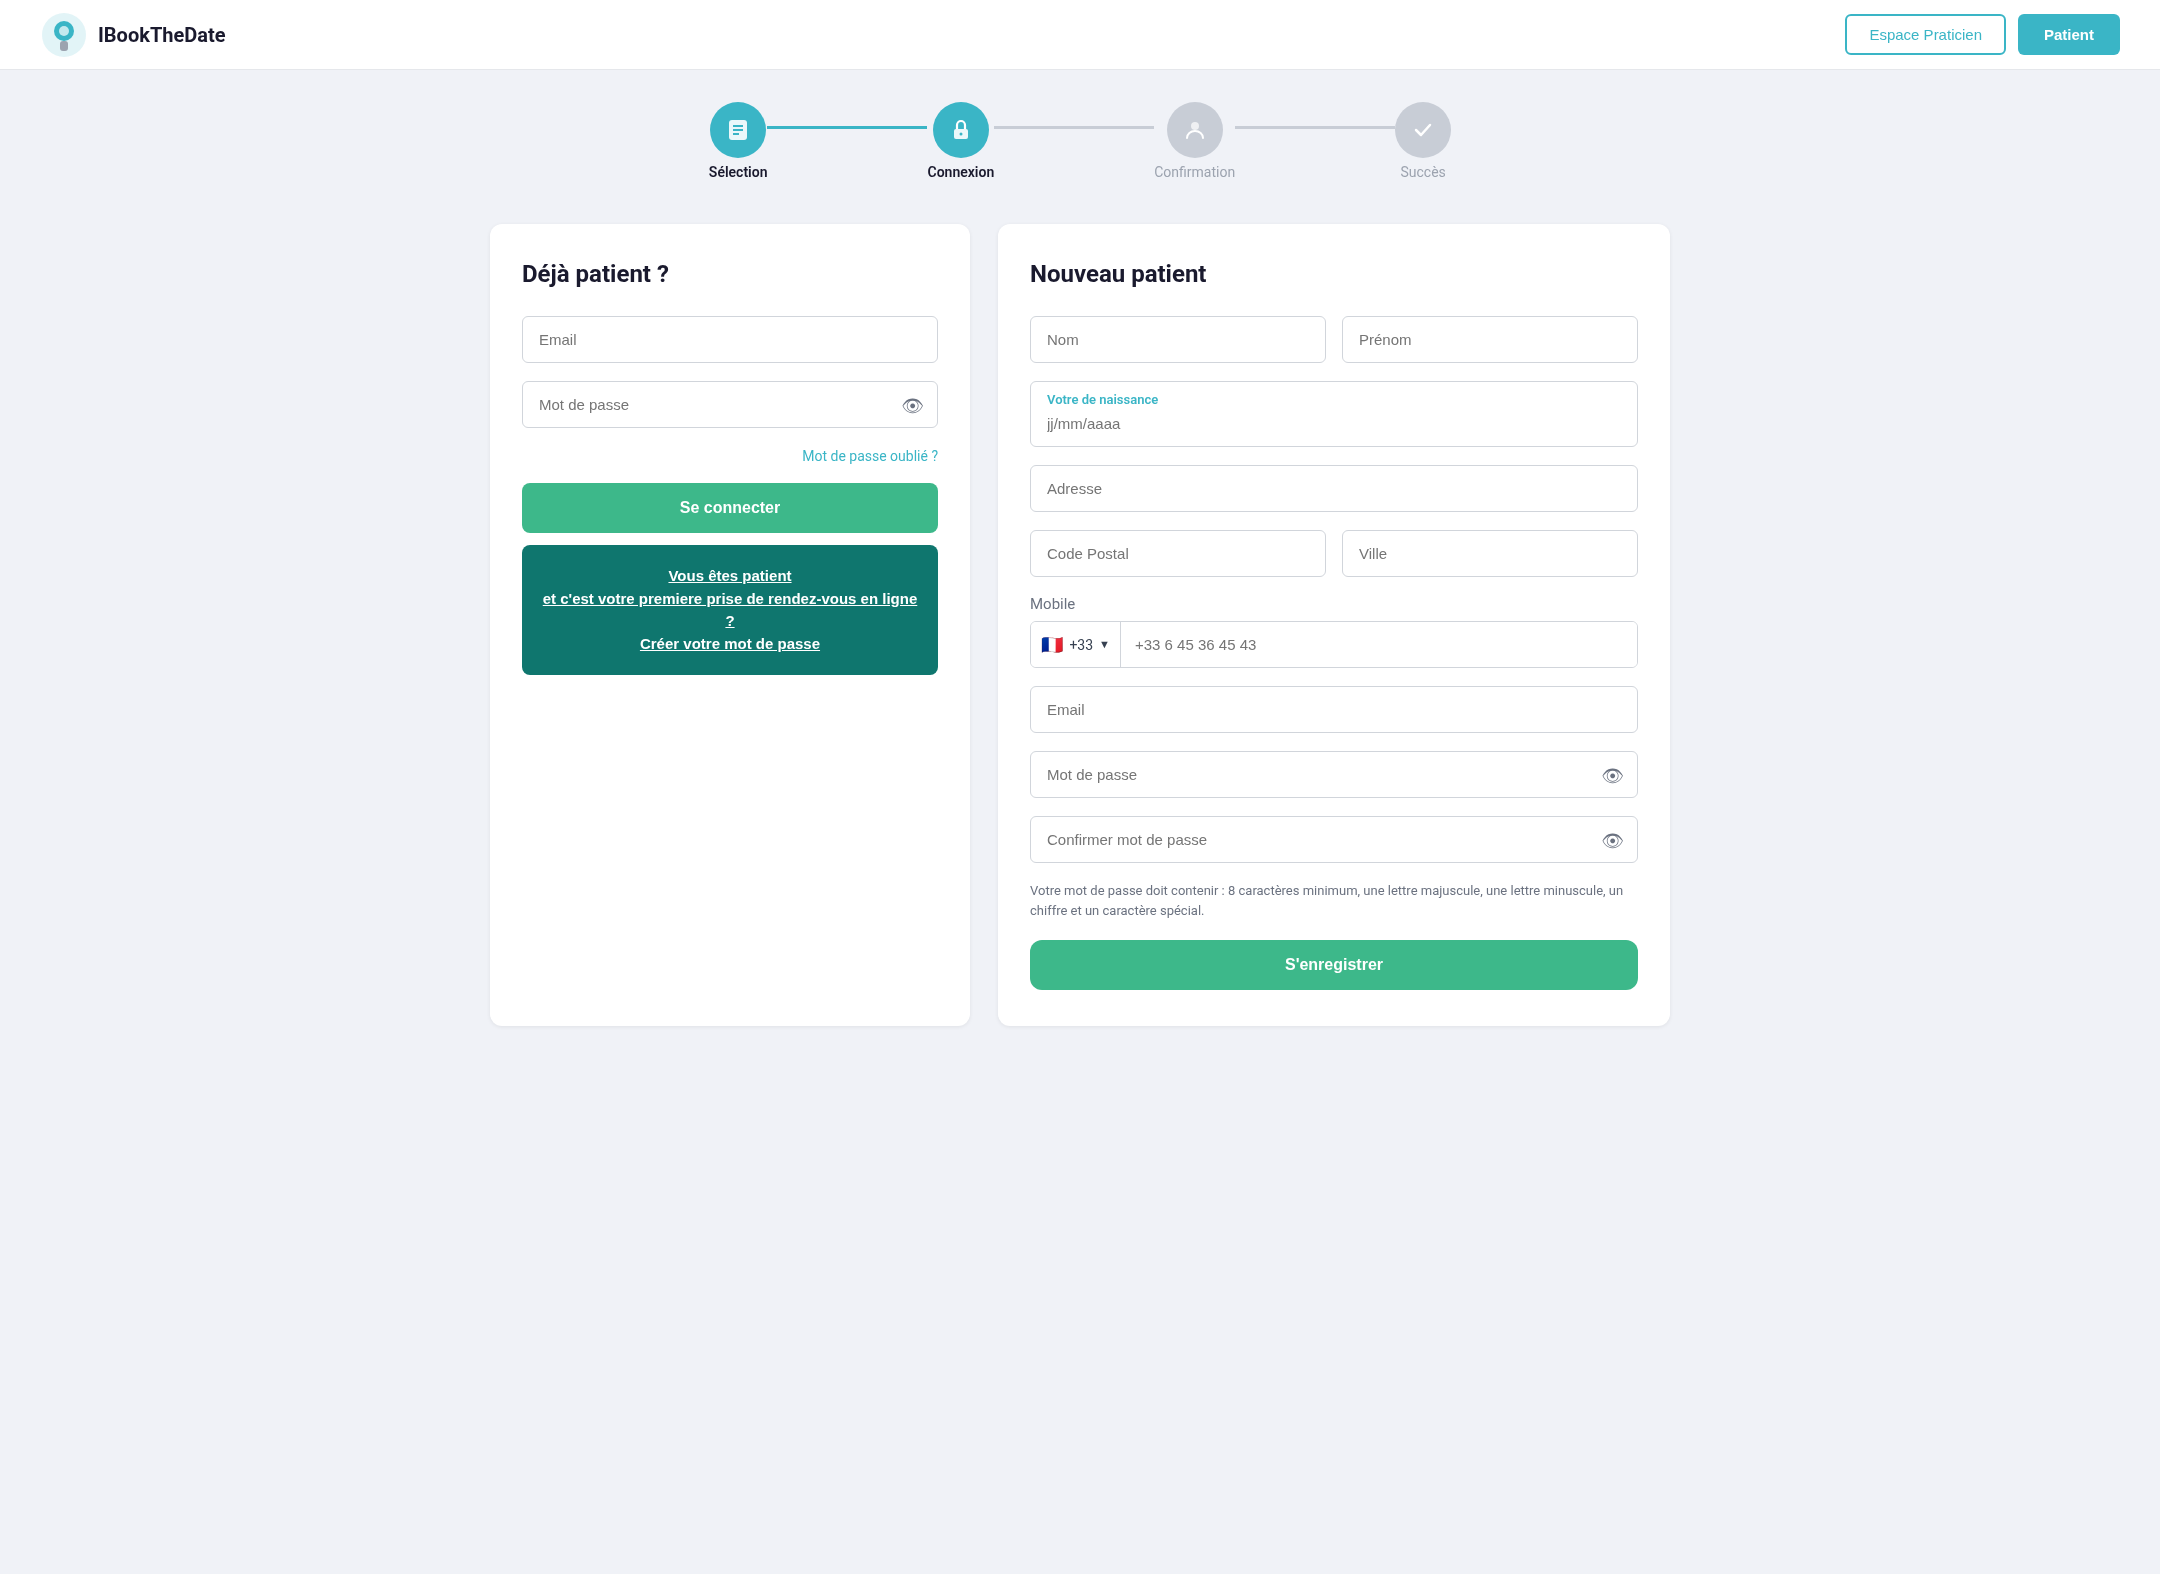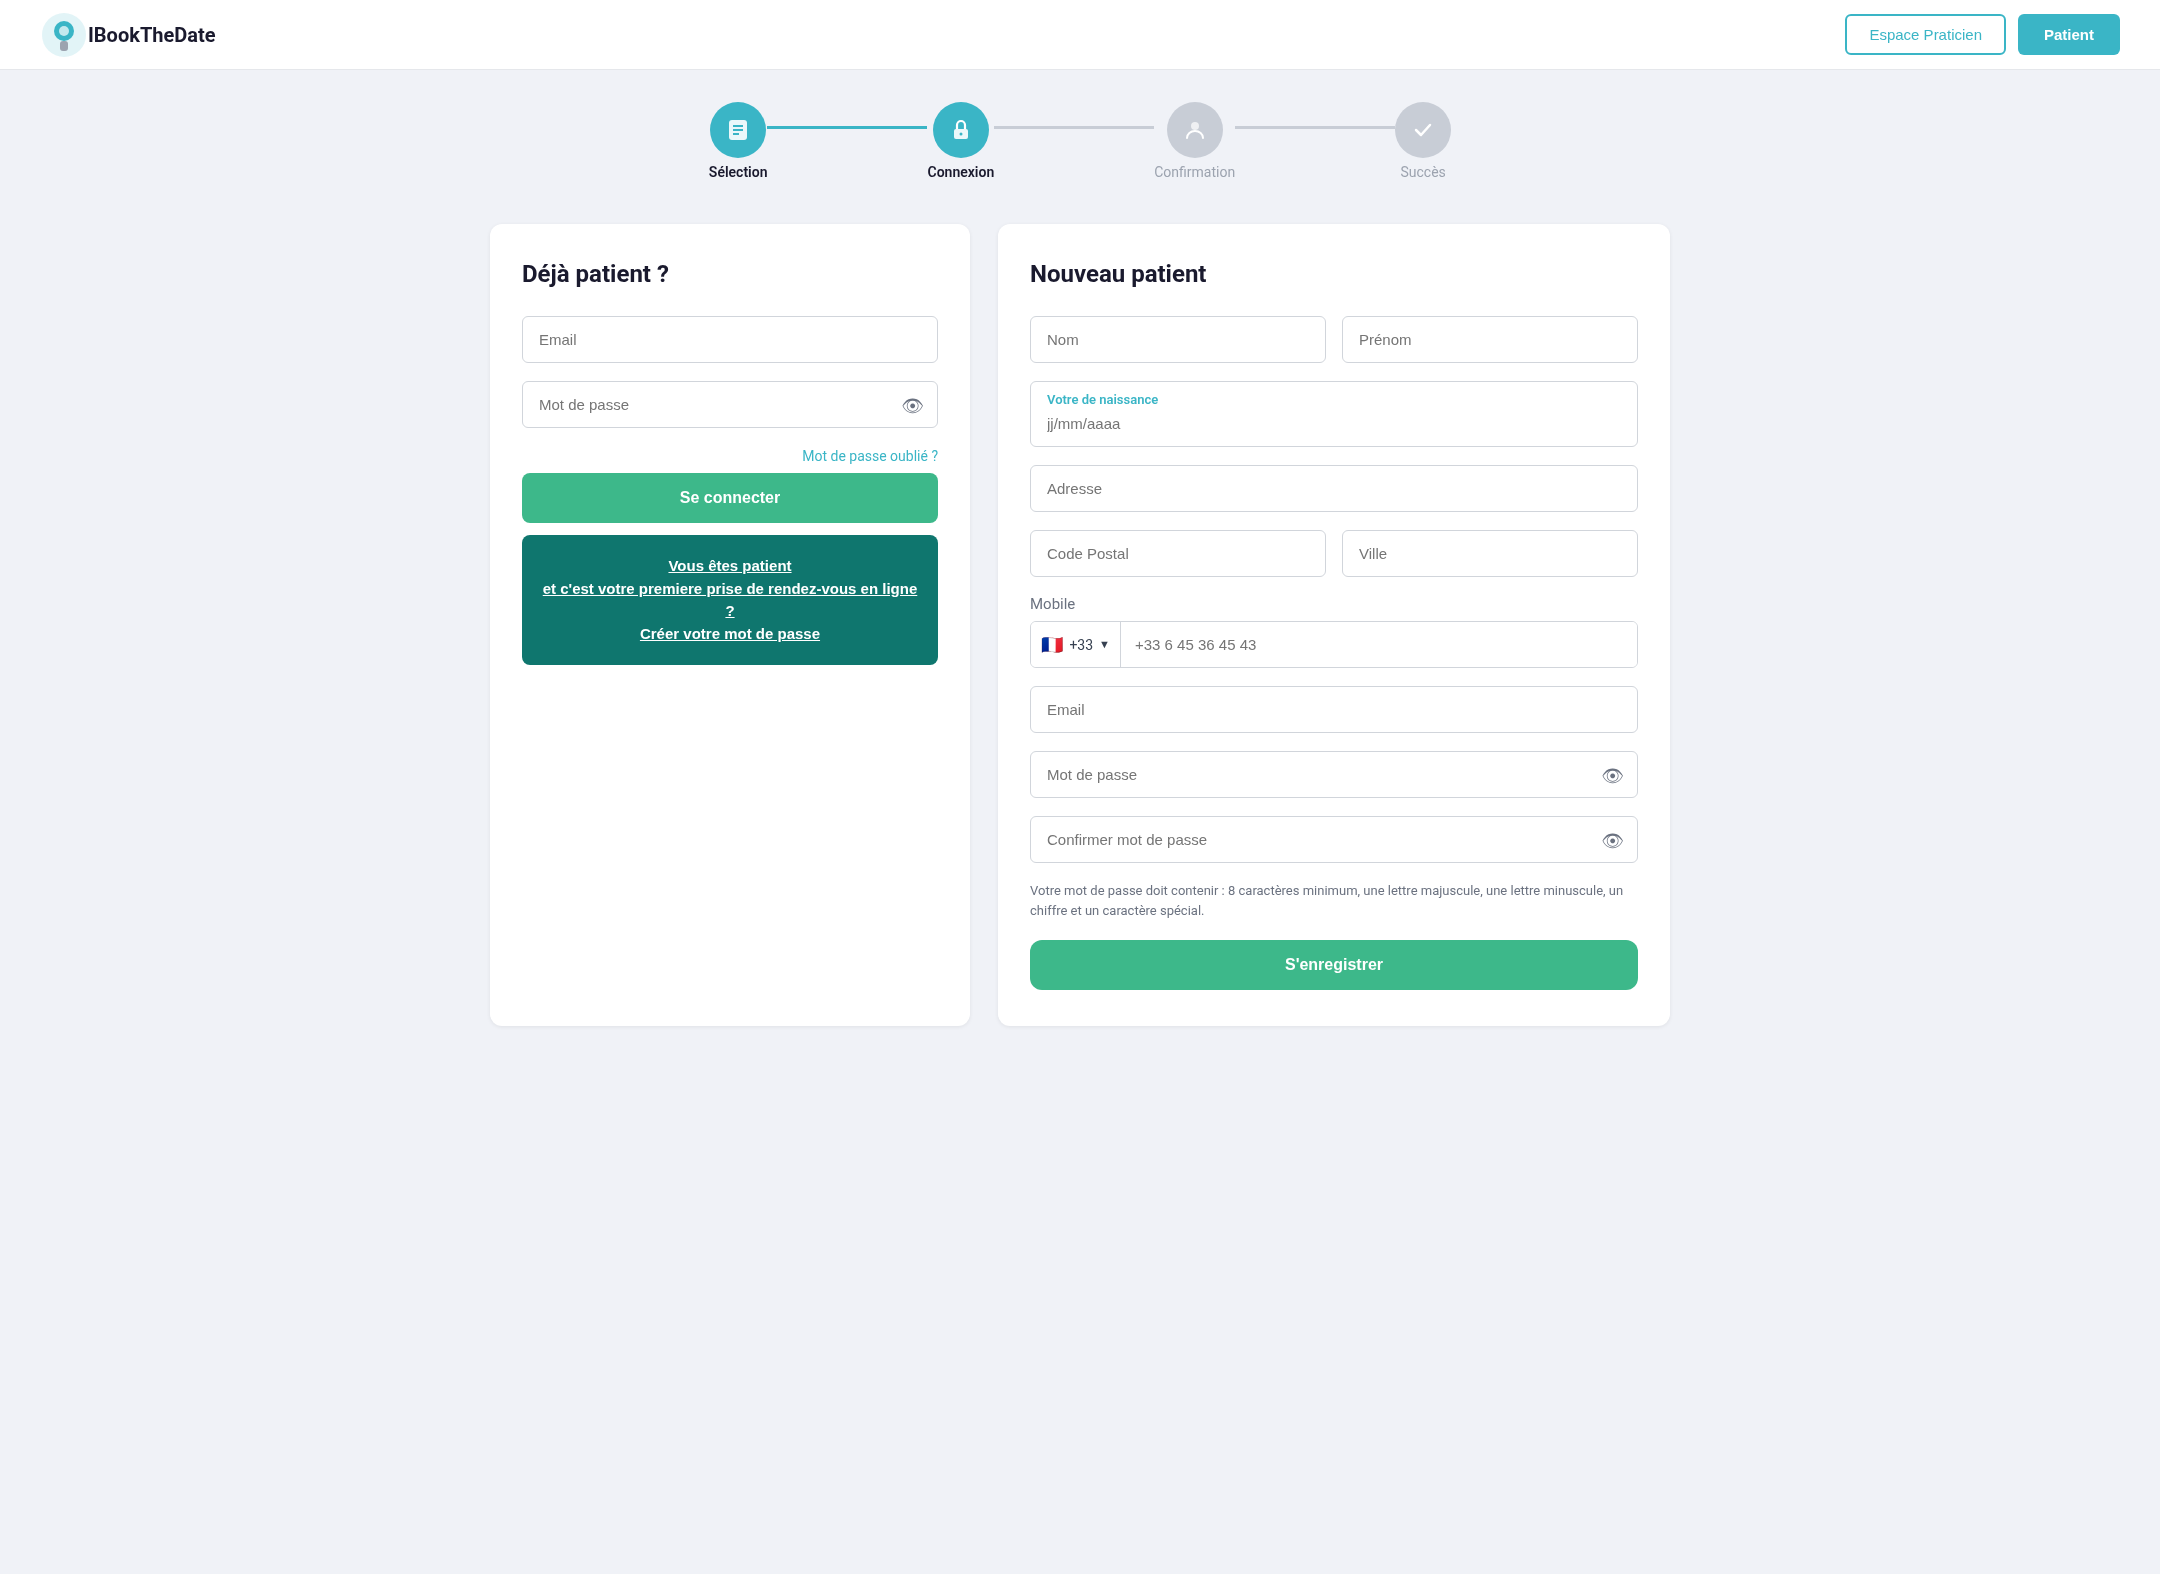--- a/index.html
+++ b/index.html
@@ -15,20 +15,21 @@
       border-bottom: 1px solid #e5e7eb;
       padding: 0 40px;
       height: 70px;
       display: flex;
       align-items: center;
       justify-content: space-between;
     }
     .logo-area {
       display: flex;
       align-items: center;
+      gap: 10px;
     }
     .logo-icon {
       width: 48px;
       height: 48px;
     }
     .logo-text {
       font-size: 20px;
       font-weight: 700;
       color: #1a1a2e;
     }
@@ -173,21 +174,21 @@
       right: 14px;
       top: 50%;
       transform: translateY(-50%);
       color: #6b7280;
       cursor: pointer;
       font-size: 18px;
     }
 
     .forgot-password {
       text-align: right;
-      margin-bottom: 8px;
+      margin-bottom: 18px;
     }
     .forgot-link {
       color: #3ab5c6;
       font-size: 14px;
       text-decoration: none;
       cursor: pointer;
     }
 
     .btn-green {
       width: 100%;

